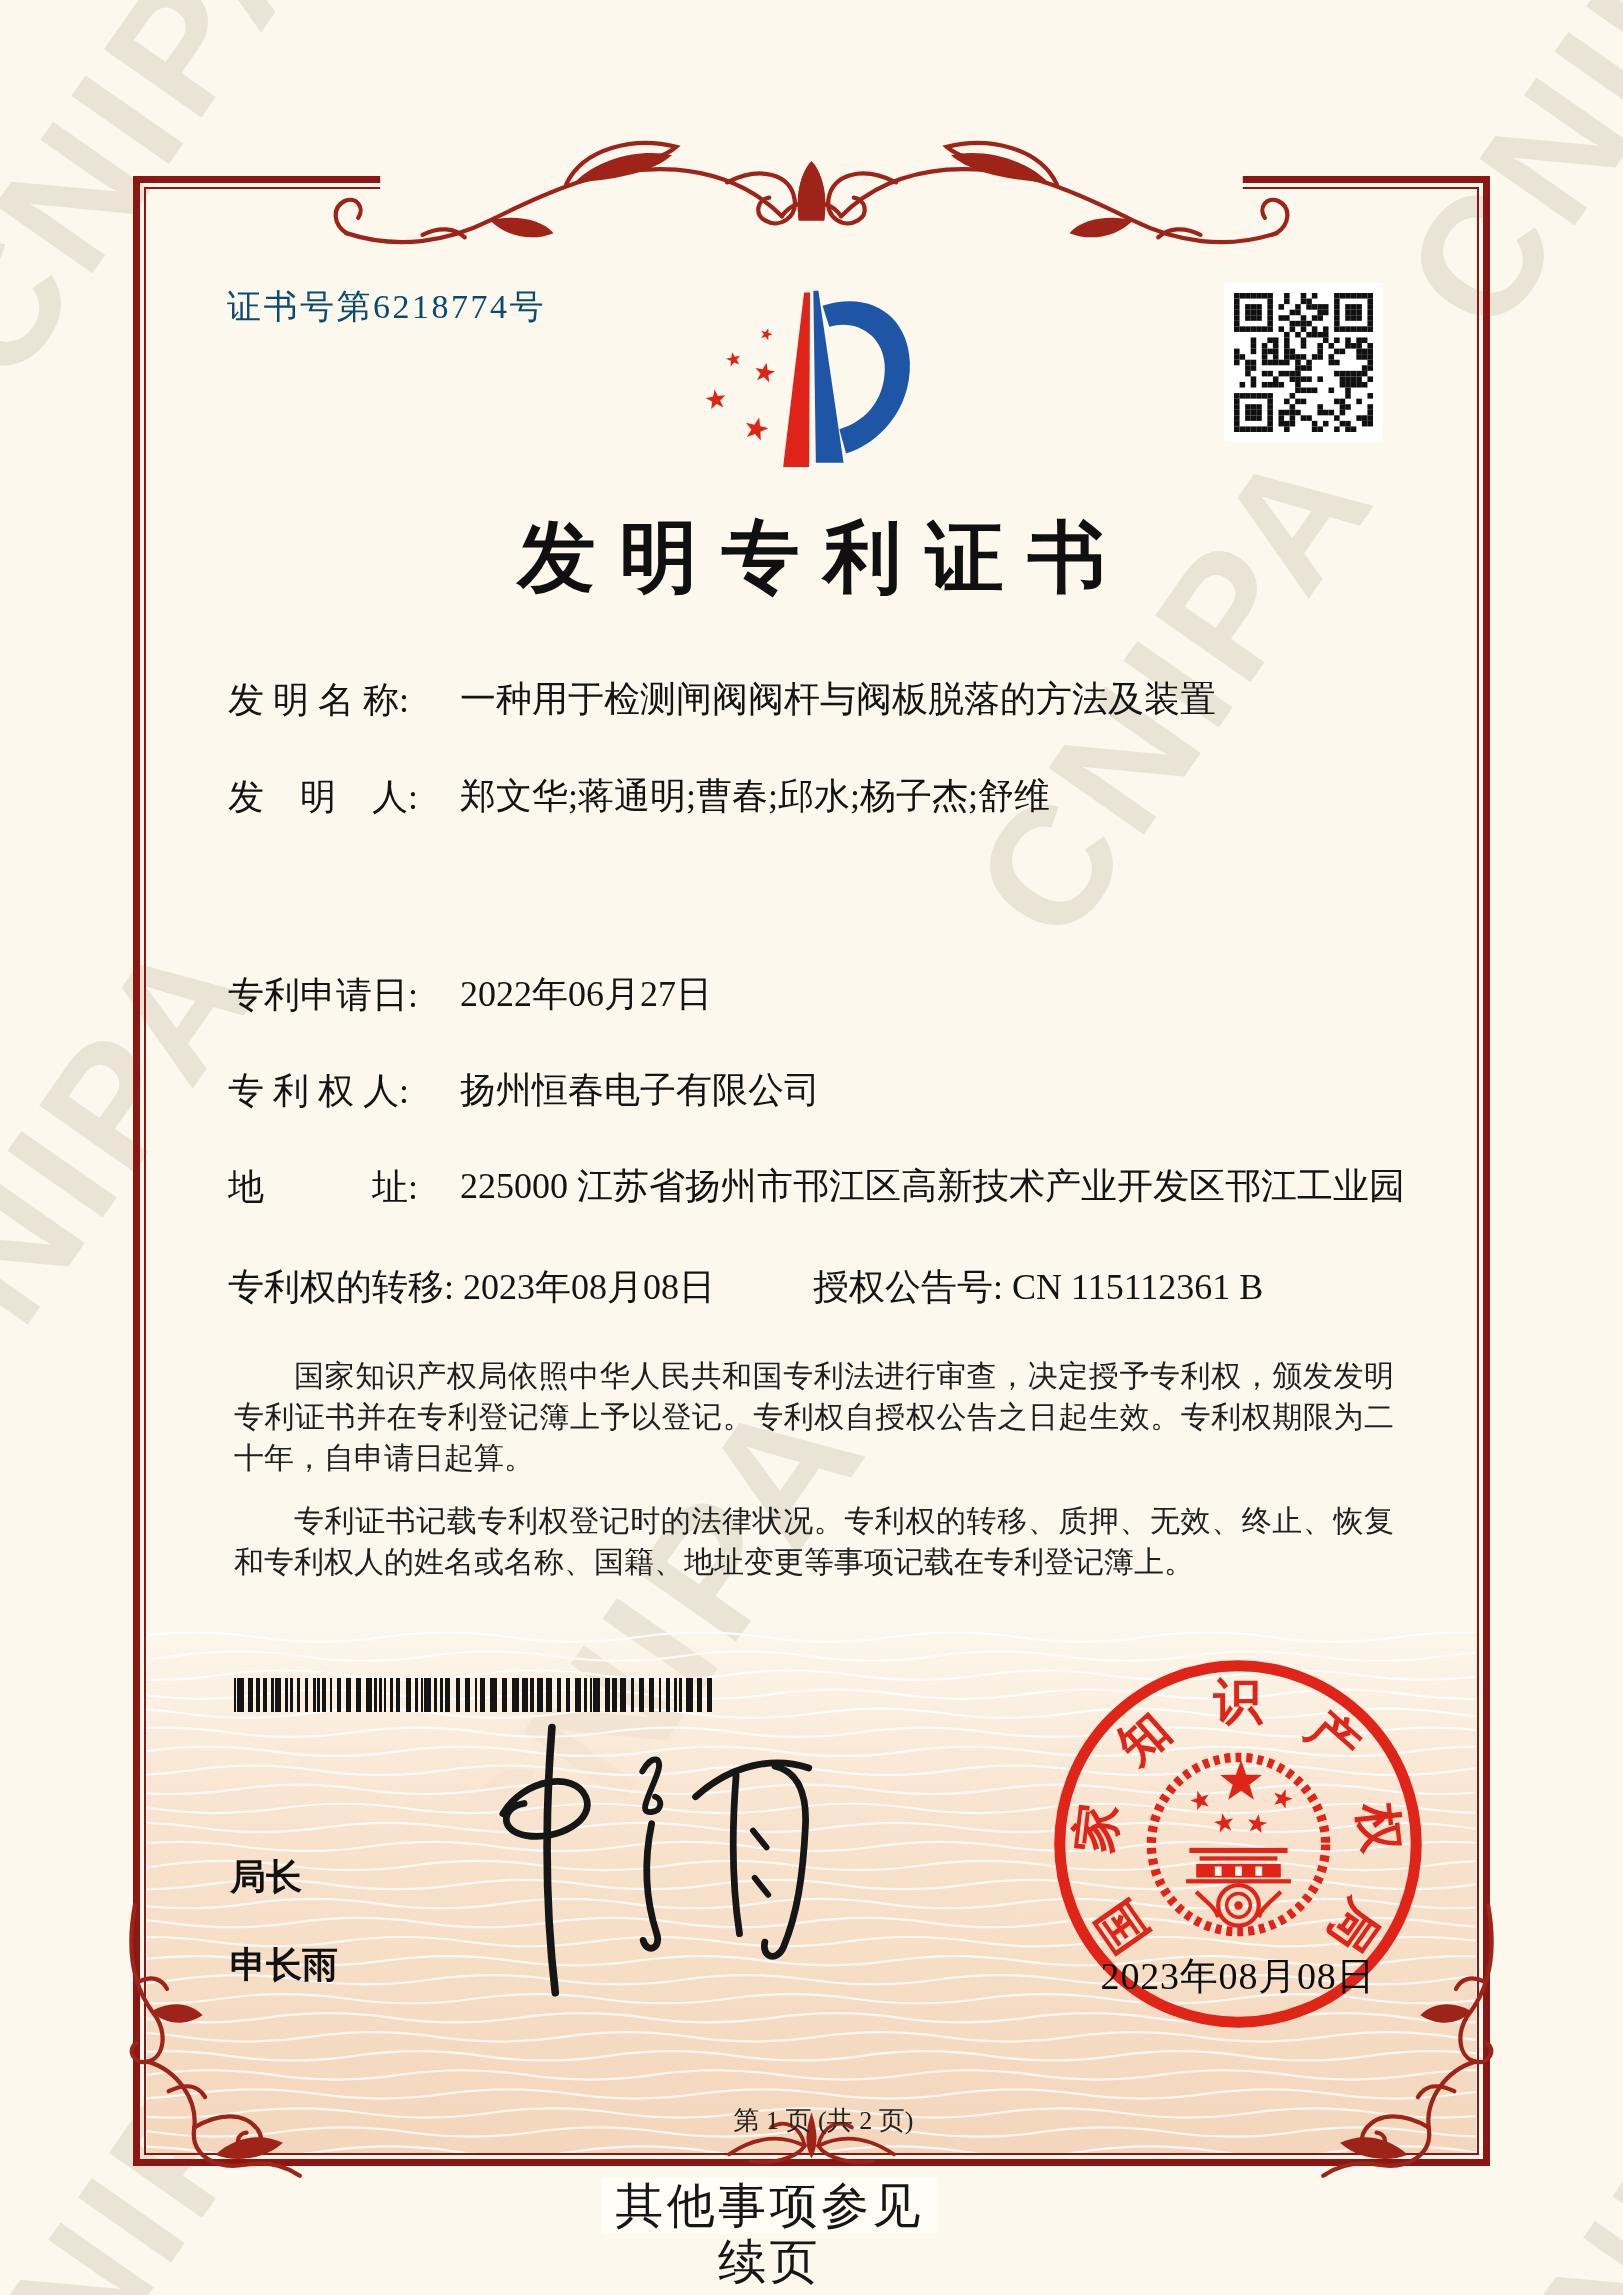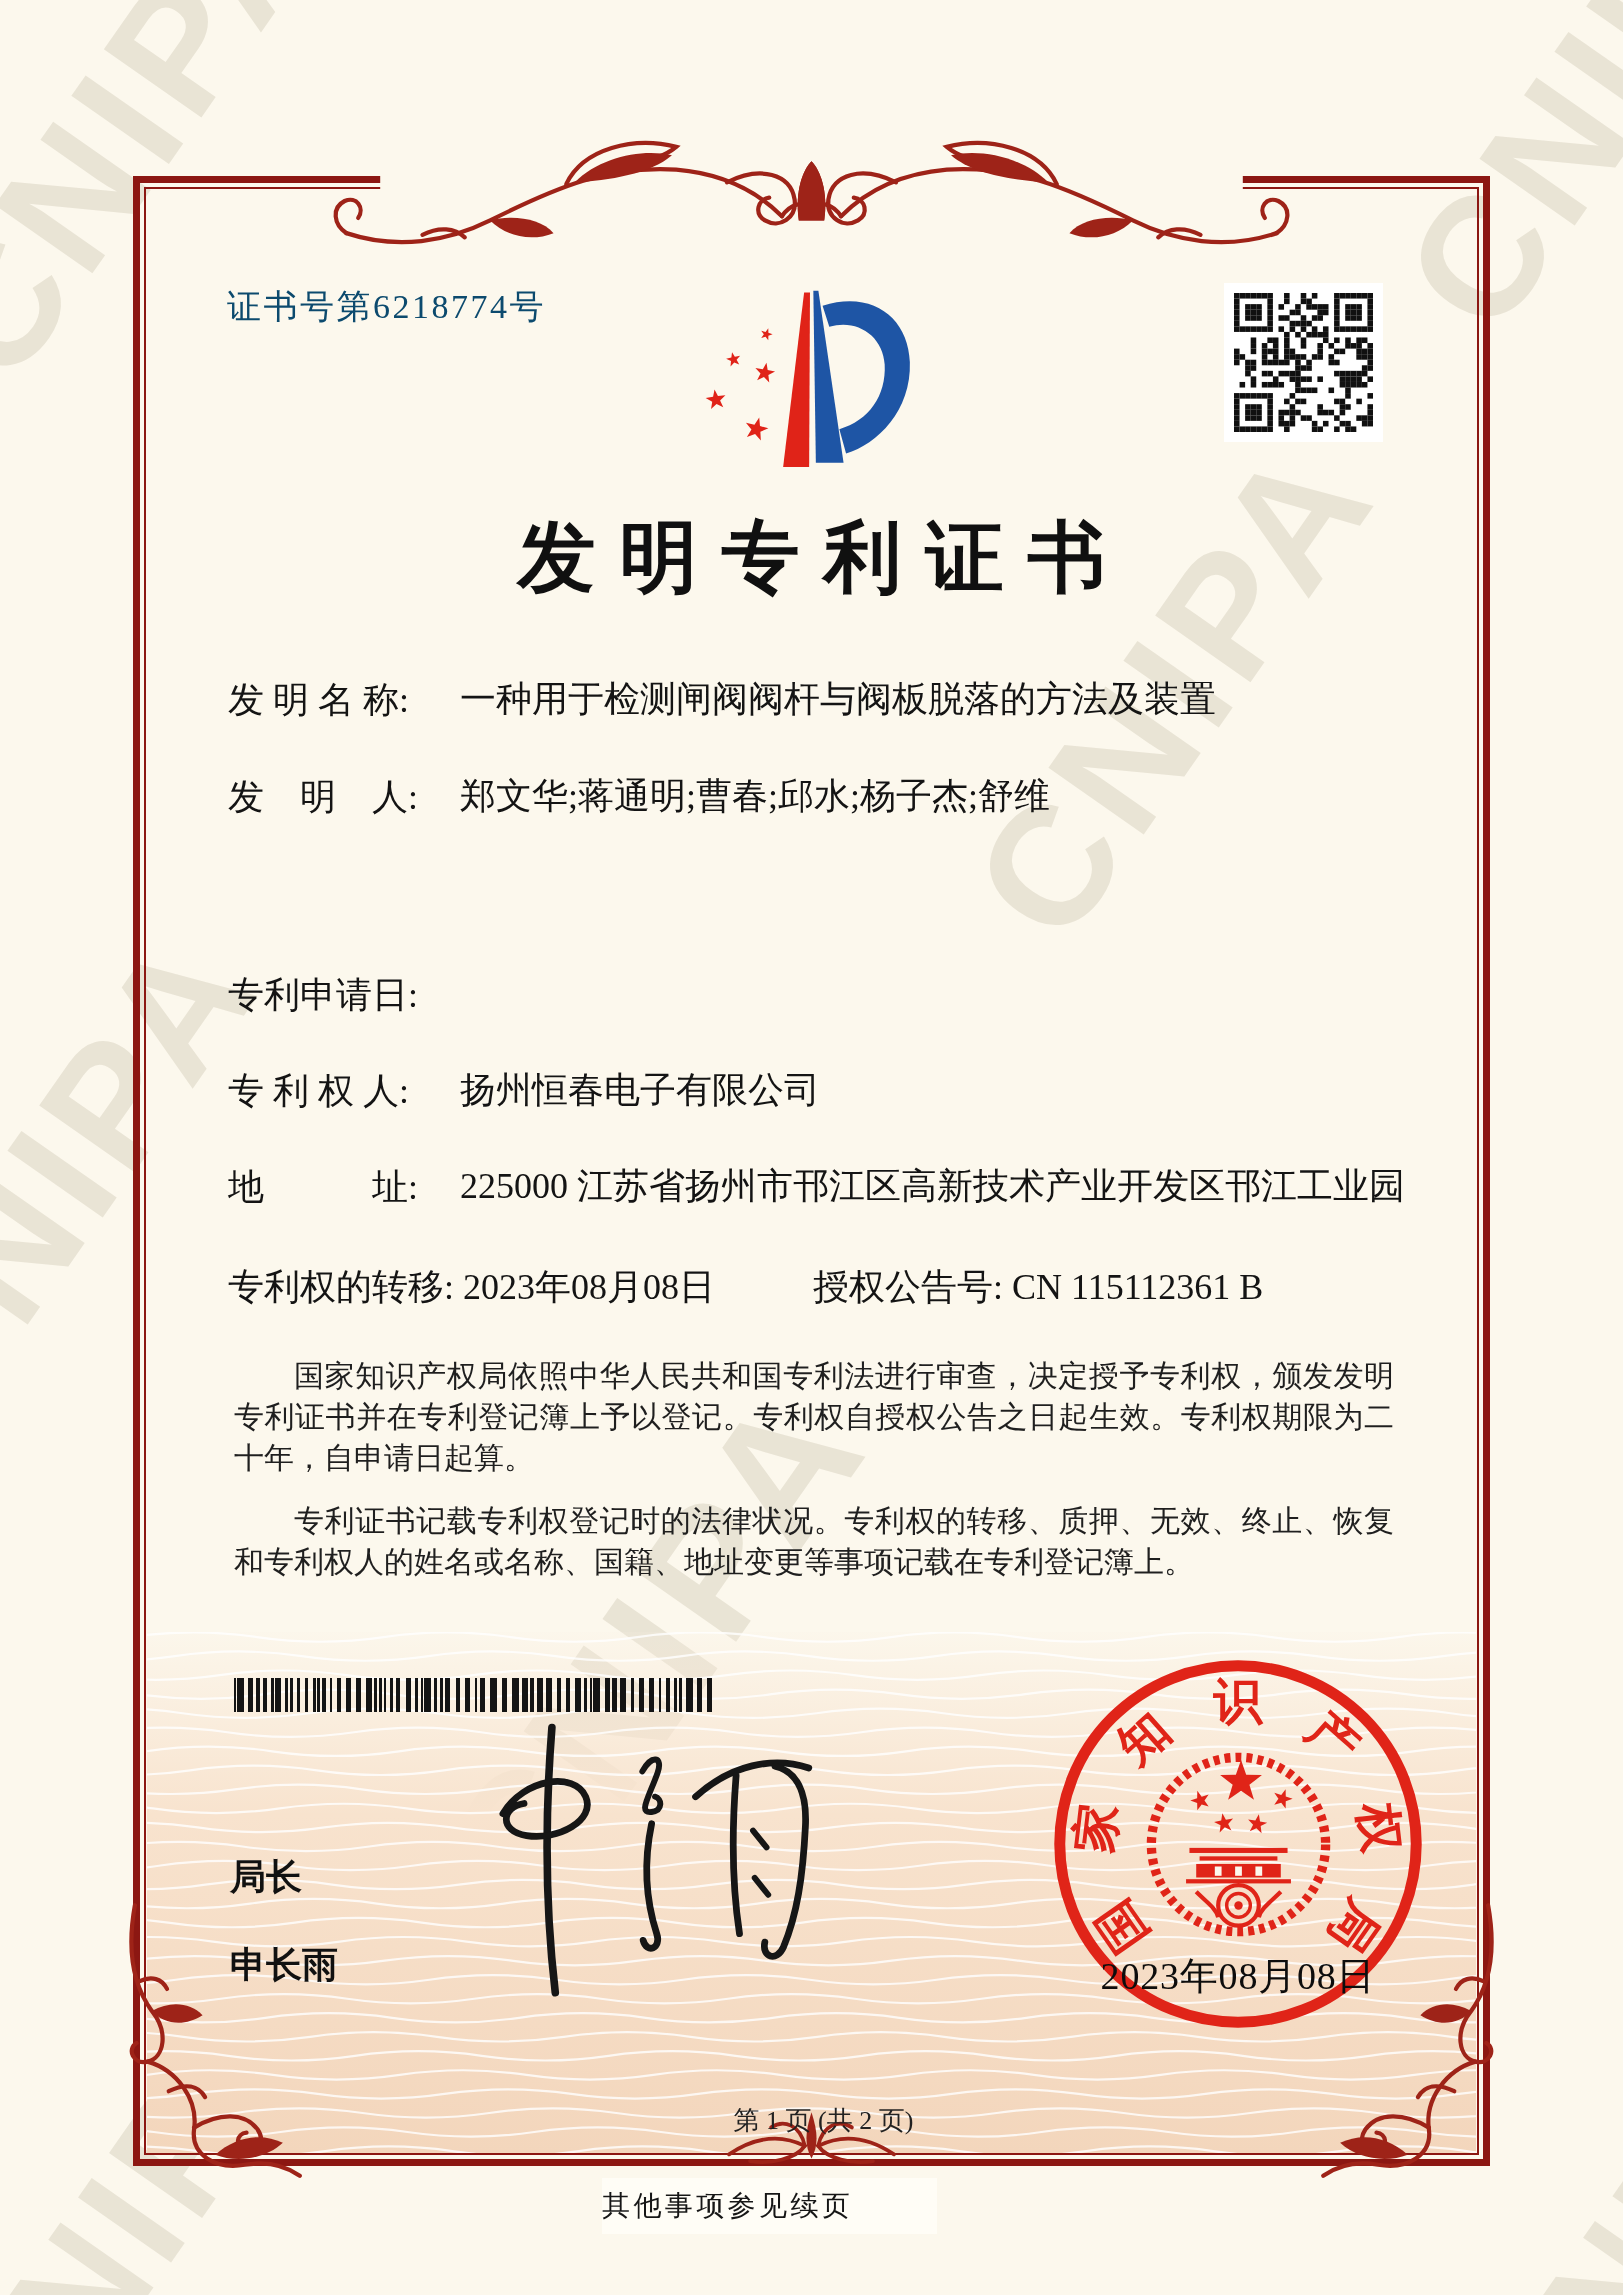--- a/index.html
+++ b/index.html
@@ -58,21 +58,21 @@
   .seal-chars{position:absolute;inset:0;}
   .seal-chars span{position:absolute;width:54px;height:54px;display:flex;align-items:center;justify-content:center;
                    font-size:49px;font-weight:700;color:#e02418;font-family:"Liberation Serif","DejaVu Serif",serif;}
   .seal-emblem{position:absolute;left:84px;top:84px;}
   .seal-date{position:absolute;left:0;right:0;top:292px;text-align:center;font-size:38px;color:#0d0d0d;
              letter-spacing:0.8px;z-index:8;}
 
   .page-no{position:absolute;left:12px;width:1623px;top:2103px;text-align:center;font-size:26px;color:#222;z-index:6;}
 
   .cont-band{position:absolute;left:602px;top:2178px;width:335px;height:56px;background:#fffdf6;z-index:6;}
-  .cont-band .txt{width:100%;text-align:left;font-size:28px;line-height:56px;letter-spacing:3.4px;color:#161616;}
+  .cont-band .txt{width:100%;text-align:center;font-size:48px;line-height:56px;letter-spacing:3.4px;color:#161616;}
 </style>
 </head>
 <body>
 
 <div class="page">
 
   <div class="wm-layer">
       <div class="wm" style="left: -161px; top: 25px; font-size: 173px;">CNIPA</div>
       <div class="wm" style="left: 1327px; top: -17px; font-size: 169px;">CNIPA</div>
       <div class="wm" style="left: 896px; top: 592px; font-size: 169px;">CNIPA</div>
@@ -498,20 +498,21 @@
   <div class="field-row" style="top:676px">
     <div class="field-label">发 明 名 称:</div>
     <div class="field-value">一种用于检测闸阀阀杆与阀板脱落的方法及装置</div>
   </div>
   <div class="field-row" style="top:773px">
     <div class="field-label">发　明　人:</div>
     <div class="field-value">郑文华;蒋通明;曹春;邱水;杨子杰;舒维</div>
   </div>
   <div class="field-row" style="top:971px">
     <div class="field-label">专利申请日:</div>
+    <div class="field-value">2022年06月27日</div>
   </div>
   <div class="field-row" style="top:1067px">
     <div class="field-label">专 利 权 人:</div>
     <div class="field-value">扬州恒春电子有限公司</div>
   </div>
   <div class="field-row" style="top:1163px">
     <div class="field-label">地　　　址:</div>
     <div class="field-value">225000 江苏省扬州市邗江区高新技术产业开发区邗江工业园</div>
   </div>
 

